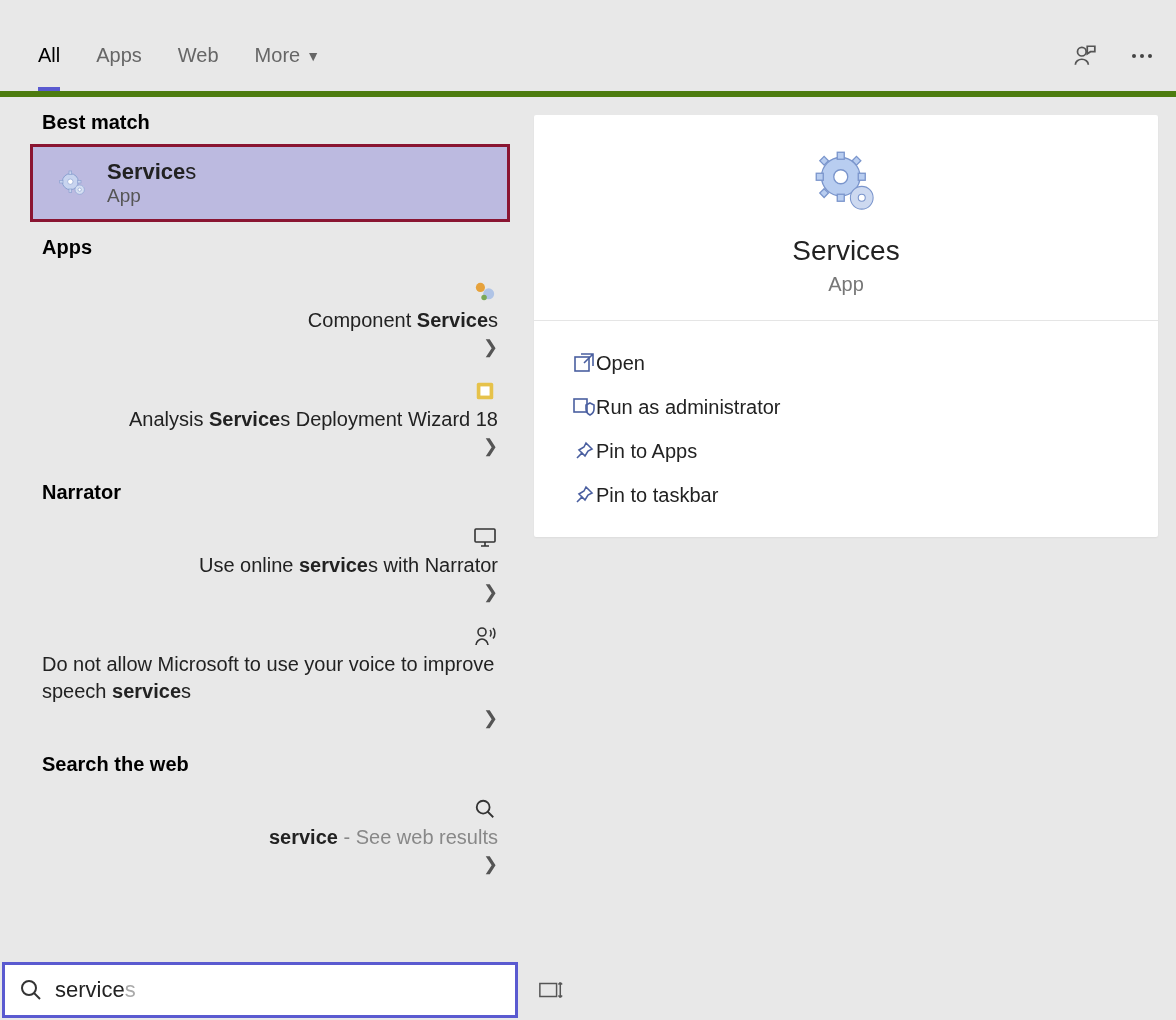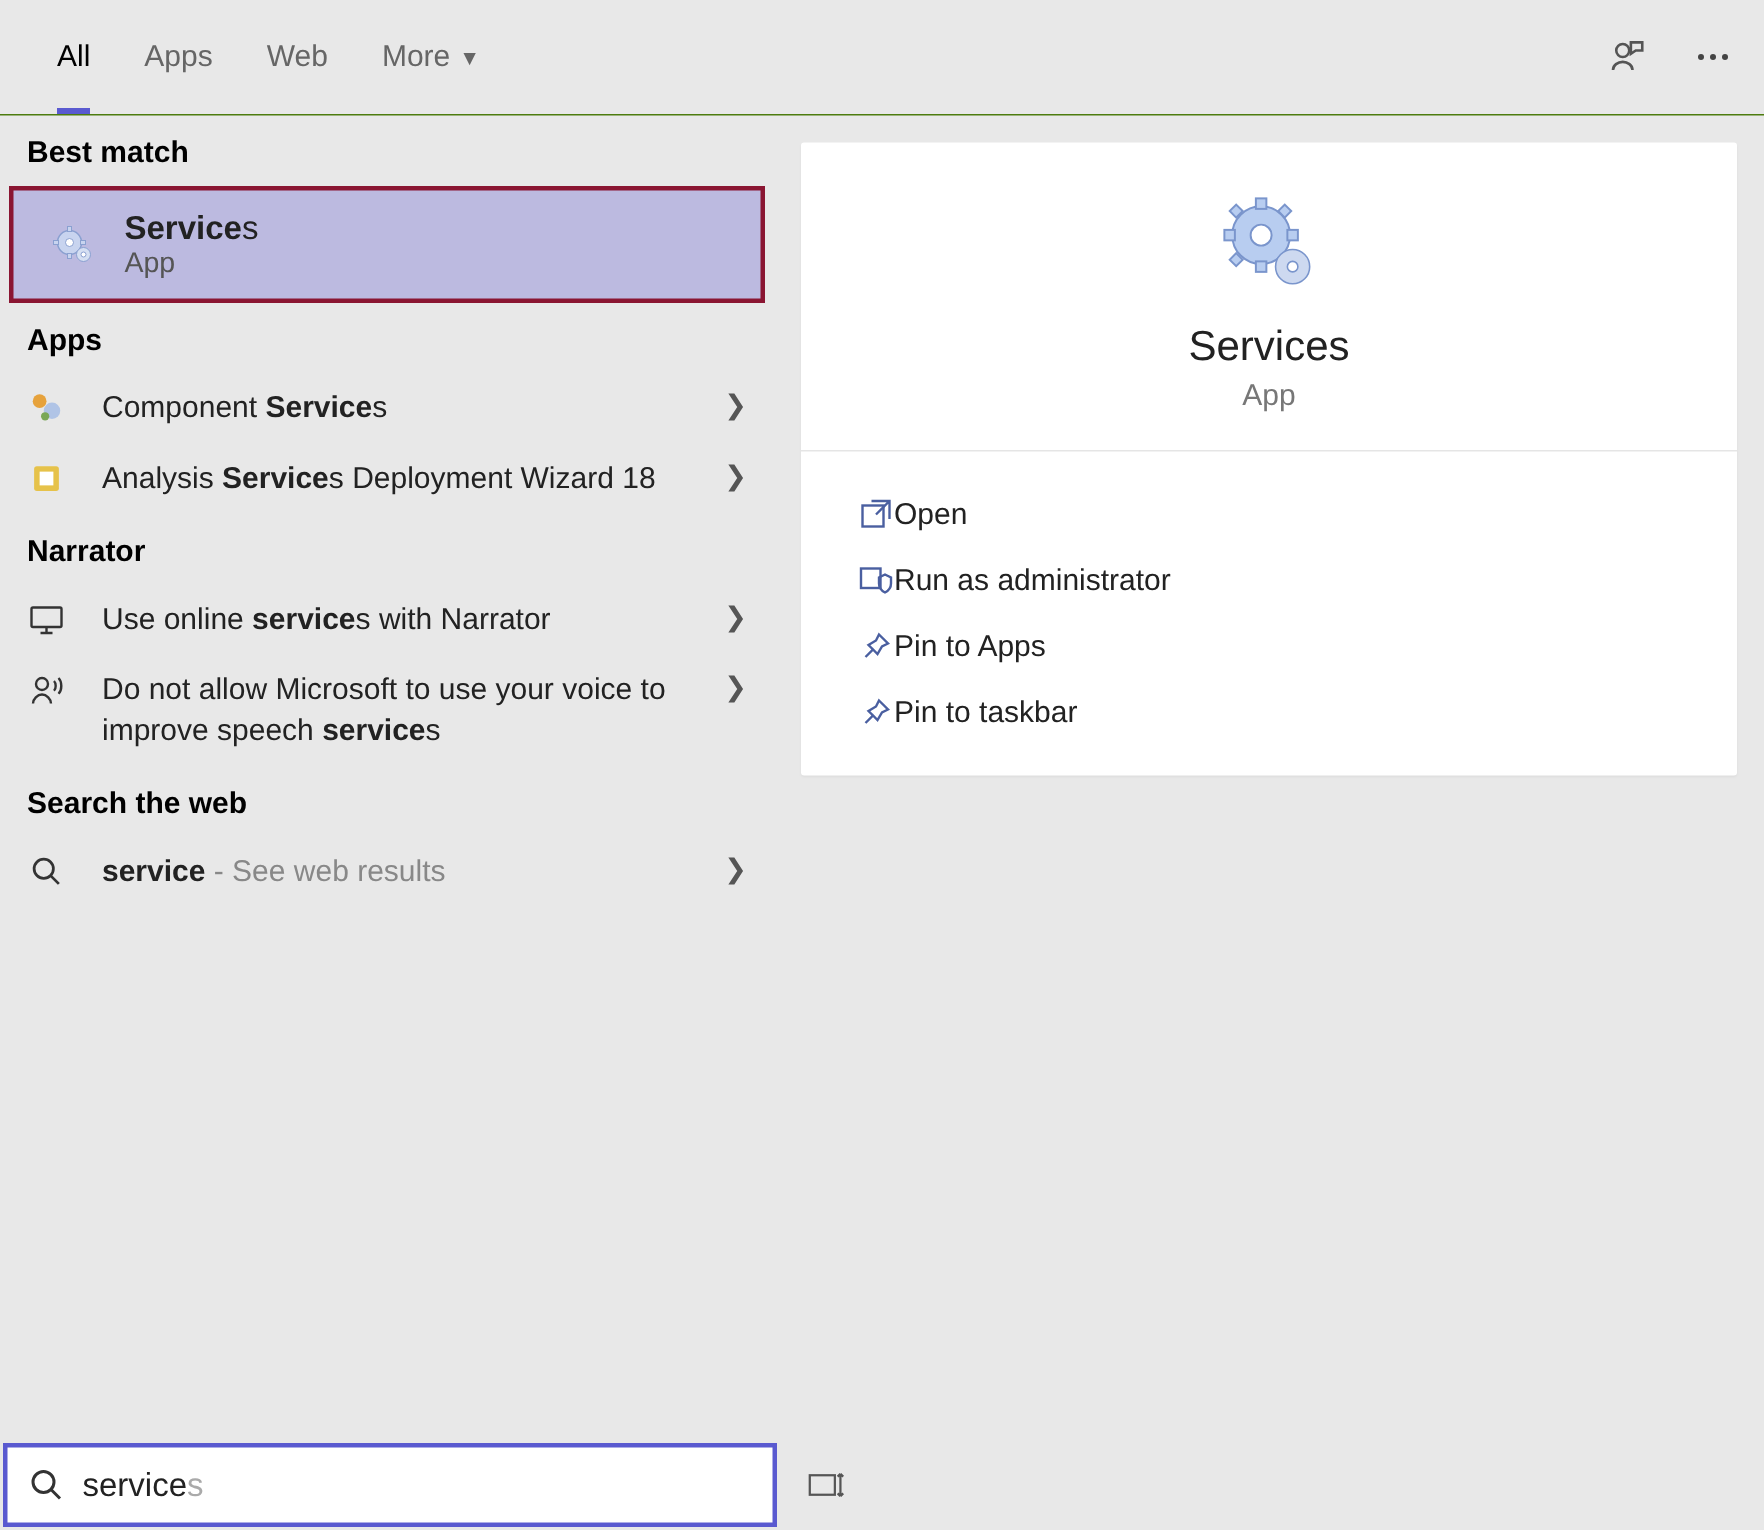--- a/index.html
+++ b/index.html
@@ -1,44 +1,44 @@
 <!DOCTYPE html>
 <html><head>
 <meta charset="utf-8">
 <style>
   * { box-sizing: border-box; margin: 0; padding: 0; font-family: "Segoe UI", Arial, sans-serif; }
   body { width: 1176px; height: 1020px; background: #e8e8e8; position: relative; overflow: hidden; }
 
   
-  .header { height: 77px; background: #e8e8e8; display: flex; align-items: center; border-bottom: 1px solid #4d7c0f; position: relative; }
+  .header { height: 77px; background: #e8e8e8; display: flex; align-items: center; border-bottom: 6px solid #4d7c0f; position: relative; margin-top: 20px; }
   .tabs { display: flex; align-items: center; height: 100%; padding-left: 20px; }
   .tab { padding: 0 18px; height: 100%; display: flex; align-items: center; font-size: 20px; color: #666; cursor: pointer; position: relative; }
   .tab.active { color: #000; font-weight: 500; }
   .tab.active::after { content: ""; position: absolute; bottom: 0; left: 18px; right: 18px; height: 4px; background: #5a5ad0; }
   .tab .chev { margin-left: 6px; font-size: 14px; color: #666; }
   .header-right { position: absolute; right: 20px; display: flex; align-items: center; gap: 30px; }
   .header-icon { width: 28px; height: 28px; display: flex; align-items: center; justify-content: center; color: #555; cursor: pointer; }
   .dots { display: flex; gap: 4px; }
   .dots span { width: 4px; height: 4px; background: #444; border-radius: 50%; }
 
   
   .main { display: flex; height: 883px; }
-  .left-panel { width: 516px; background: #e8e8e8; overflow-y: auto; }
+  .left-panel { width: 516px; background: #e8e8e8; overflow-y: auto; padding-left: 24px; }
   .right-panel { width: 660px; padding: 18px; }
 
   .section-title { font-size: 20px; font-weight: 600; padding: 14px 18px 10px; }
 
   .best-match-row { display: flex; align-items: center; padding: 12px 18px 12px 24px; background: #bcbae0; border: 3px solid #8a1532; margin: 0 6px 0 6px; gap: 18px; }
   .bm-icon { width: 32px; height: 32px; }
   .bm-text { display: flex; flex-direction: column; }
   .bm-title { font-size: 22px; color: #222; font-weight: 400; }
   .bm-title .bold { font-weight: 600; }
   .bm-sub { font-size: 19px; color: #555; }
 
-  .result-row { display: flex; align-items: flex-start; padding: 10px 18px 10px 18px; gap: 24px; cursor: pointer; }
+  .result-row { display: flex; align-items: flex-end; padding: 10px 18px 10px 18px; gap: 2px; cursor: pointer; flex-direction: column; }
   .r-icon { width: 26px; height: 26px; flex-shrink: 0; display:flex; align-items:center; justify-content:center; }
   .r-text { flex: 1; font-size: 20px; color: #222; line-height: 1.35; }
   .r-text .bold { font-weight: 600; }
   .r-text .grey { color: #888; }
   .chevron { color: #555; font-size: 18px; }
 
   
   .preview-card { background: #fff; border-radius: 2px; box-shadow: 0 1px 2px rgba(0,0,0,0.05); }
   .preview-top { display: flex; flex-direction: column; align-items: center; padding: 32px 0 24px; border-bottom: 1px solid #e5e5e5; }
   .preview-icon { width: 70px; height: 70px; margin-bottom: 18px; }

